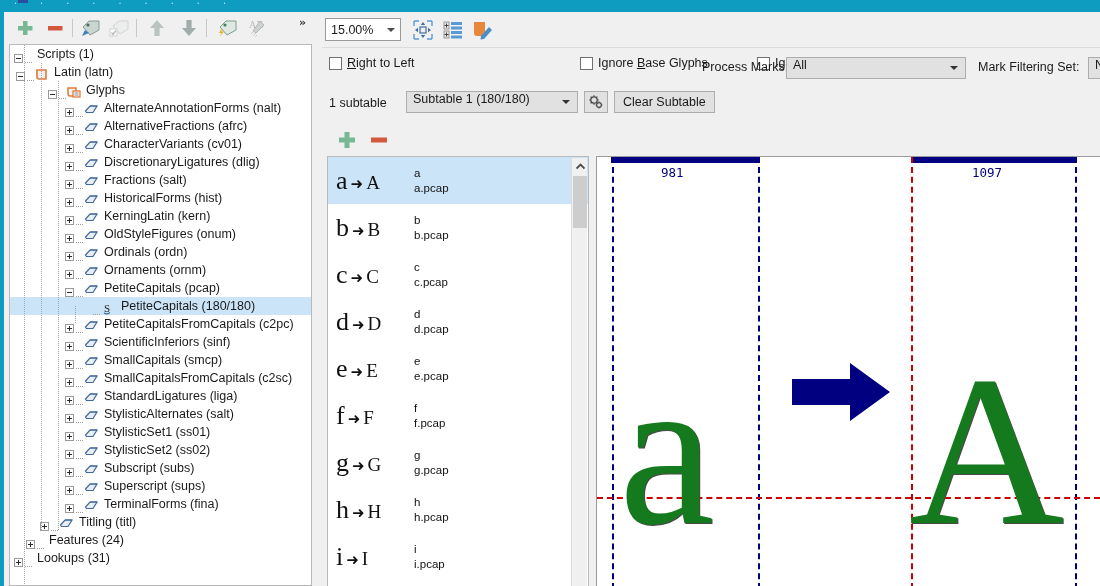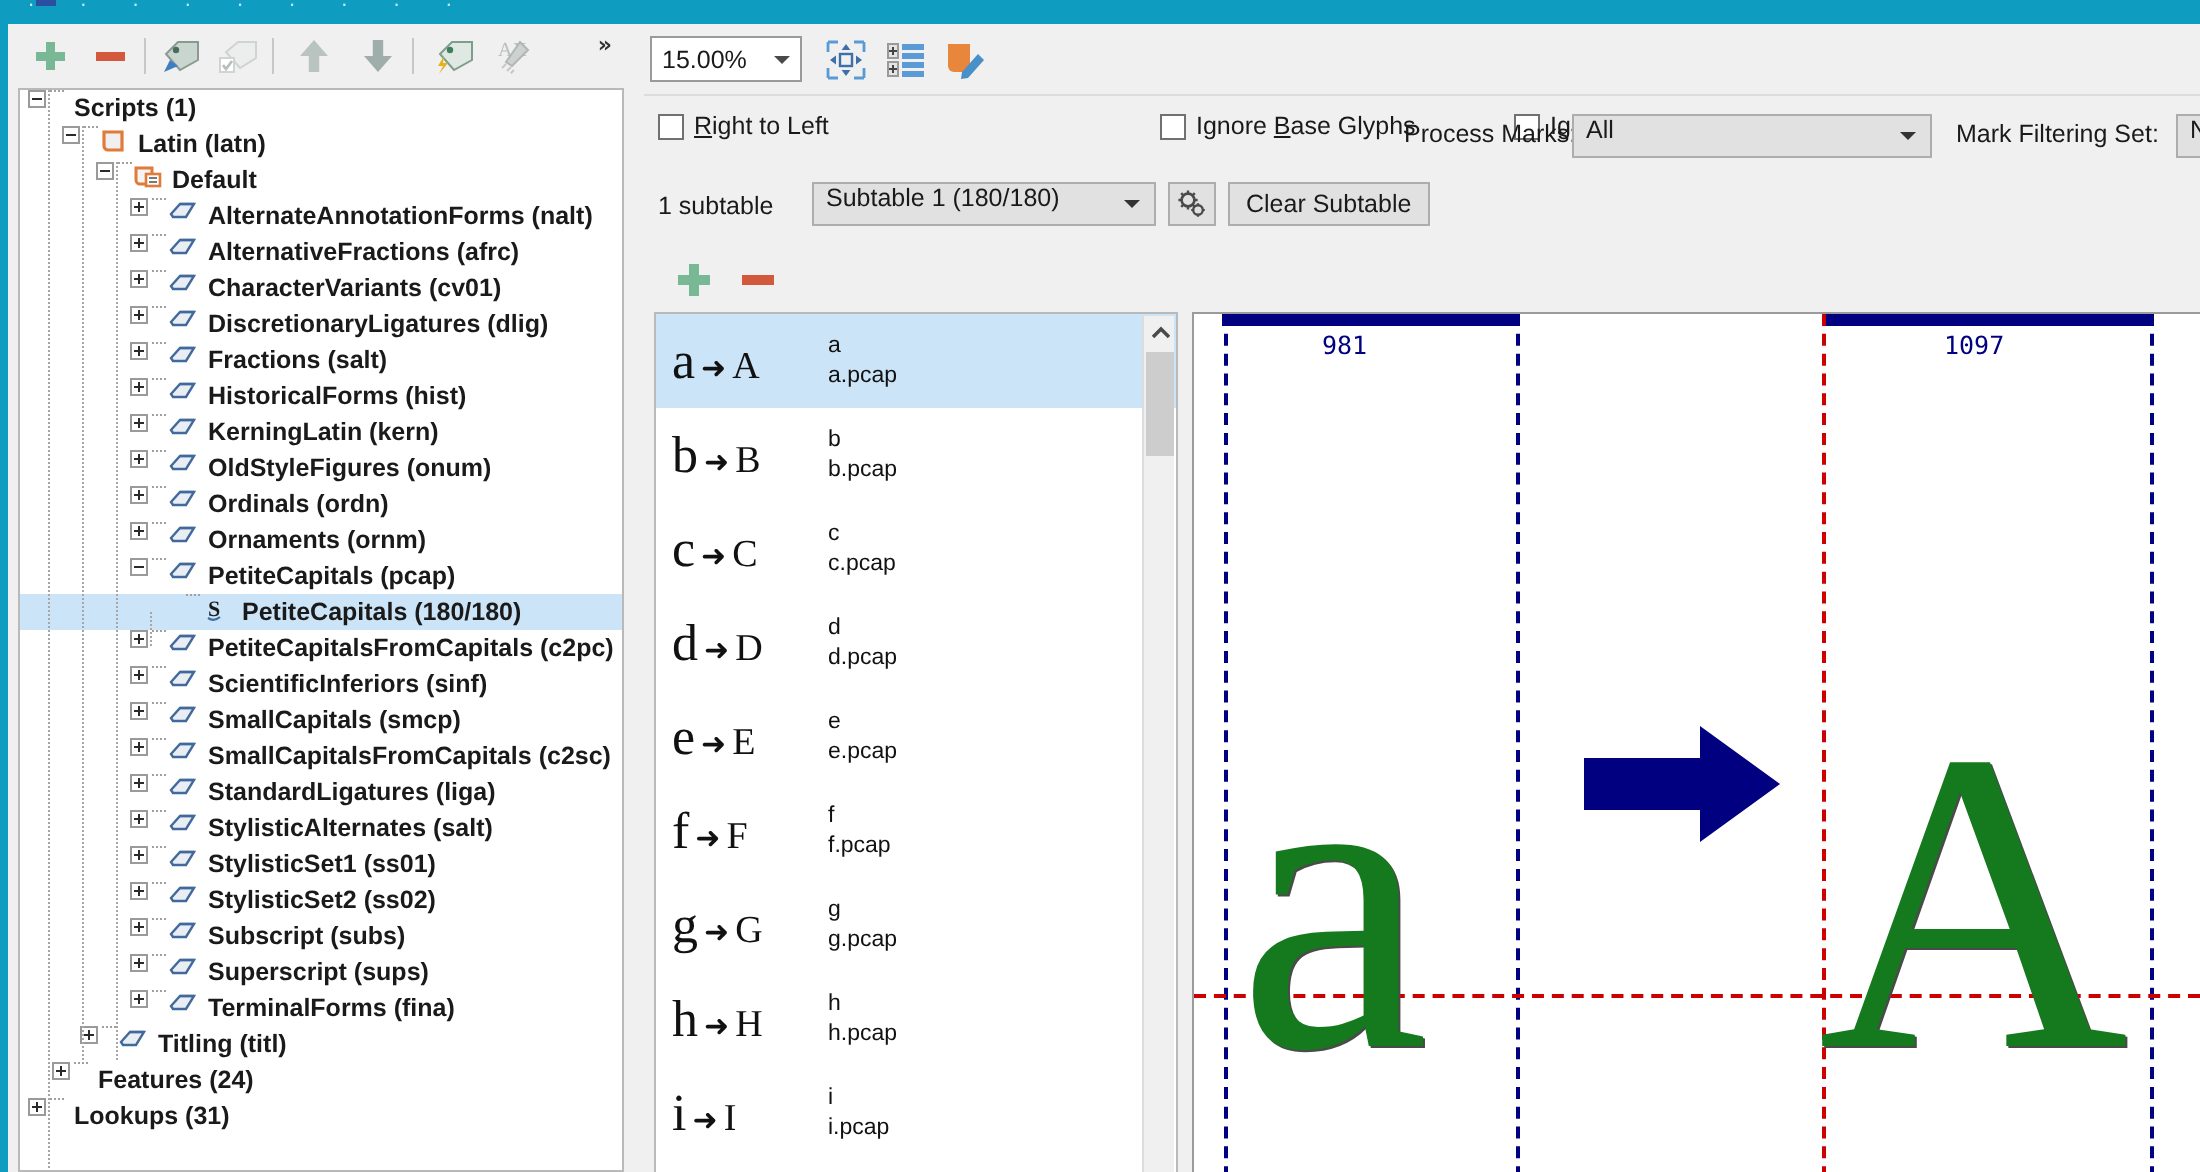--- a/index.html
+++ b/index.html
@@ -63,21 +63,21 @@
 
   .tree-box {
     position: absolute; left: 5px; top: 32px; width: 303px; height: 542px;
     background: #ffffff; border: 1px solid #b9b9b9; border-top: 1px solid #b9b9b9;
     overflow: hidden;
   }
   .tree-inner { position: relative; width: 303px; }
   .tnode {
     position: relative; height: 18px; line-height: 18px;
     white-space: nowrap; font-size: 12.5px;
-    display: flex; align-items: flex-start; font-weight: bold;
+    display: flex; align-items: flex-end;
   }
   .tnode.sel { background: #cce4f7; }
   .tog {
     width: 9px; height: 9px; border: 1px solid #9a9a9a; background: #fff;
     position: relative; flex: 0 0 auto; margin-right: 2px;
   }
   .tog::before {
     content: ""; position: absolute; left: 1px; top: 3px; width: 5px; height: 1px; background: #2a2a2a;
   }
   .tog.plus::after {
@@ -280,41 +280,41 @@
     </div>
 
     <div class="tree-box">
       <div class="tree-inner" id="tree-inner">
           <div class="tnode" style="padding-left: 4px;">
             <span class="tog"></span>
             <span class="dots"></span>
             <span style="width: 4px; flex: 0 0 auto;"></span>
             <span class="tlabel">Scripts (1)</span>
           </div>
-          <div class="tnode" style="padding-left: 21px;">
+          <div class="tnode" style="padding-left: 6px;">
             <span class="tog"></span>
             <span class="dots"></span>
             <span class="ticon">
               <svg width="14" height="14" viewBox="0 0 14 14">
                 <path d="M2 3 h9 v9 h-7 a2 2 0 0 1 -2 -2 Z" fill="#f0f0f0" stroke="#e07b39" stroke-width="1.6"></path>
               </svg>
             </span>
             <span class="tlabel">Latin (latn)</span>
           </div>
           <div class="tnode" style="padding-left: 38px;">
             <span class="tog"></span>
             <span class="dots"></span>
             <span class="ticon">
               <svg width="14" height="14" viewBox="0 0 14 14">
                 <path d="M1 3 h8 v8 h-6 a2 2 0 0 1 -2 -2 Z" fill="#f4f4f4" stroke="#e07b39" stroke-width="1.5"></path>
                 <rect x="6" y="6" width="7" height="6" fill="#fff" stroke="#e07b39" stroke-width="1.3"></rect>
                 <path d="M7.5 8 h4 M7.5 10 h4" stroke="#7a7a7a" stroke-width="0.9"></path>
               </svg>
             </span>
-            <span class="tlabel">Default</span>
+            <span class="tlabel">Glyphs</span>
           </div>
           <div class="tnode" style="padding-left: 55px;">
             <span class="tog plus"></span>
             <span class="dots"></span>
             <span class="ticon">
               <svg width="15" height="14" viewBox="0 0 15 14">
                 <path d="M1.5 8 L6 3 L13 3 L9 9.5 L2.5 9.5 Z" fill="#e9eef4" stroke="#41699b" stroke-width="1.2"></path>
                 <path d="M6 3 L13 3" stroke="#41699b" stroke-width="1.2"></path>
               </svg>
             </span>

